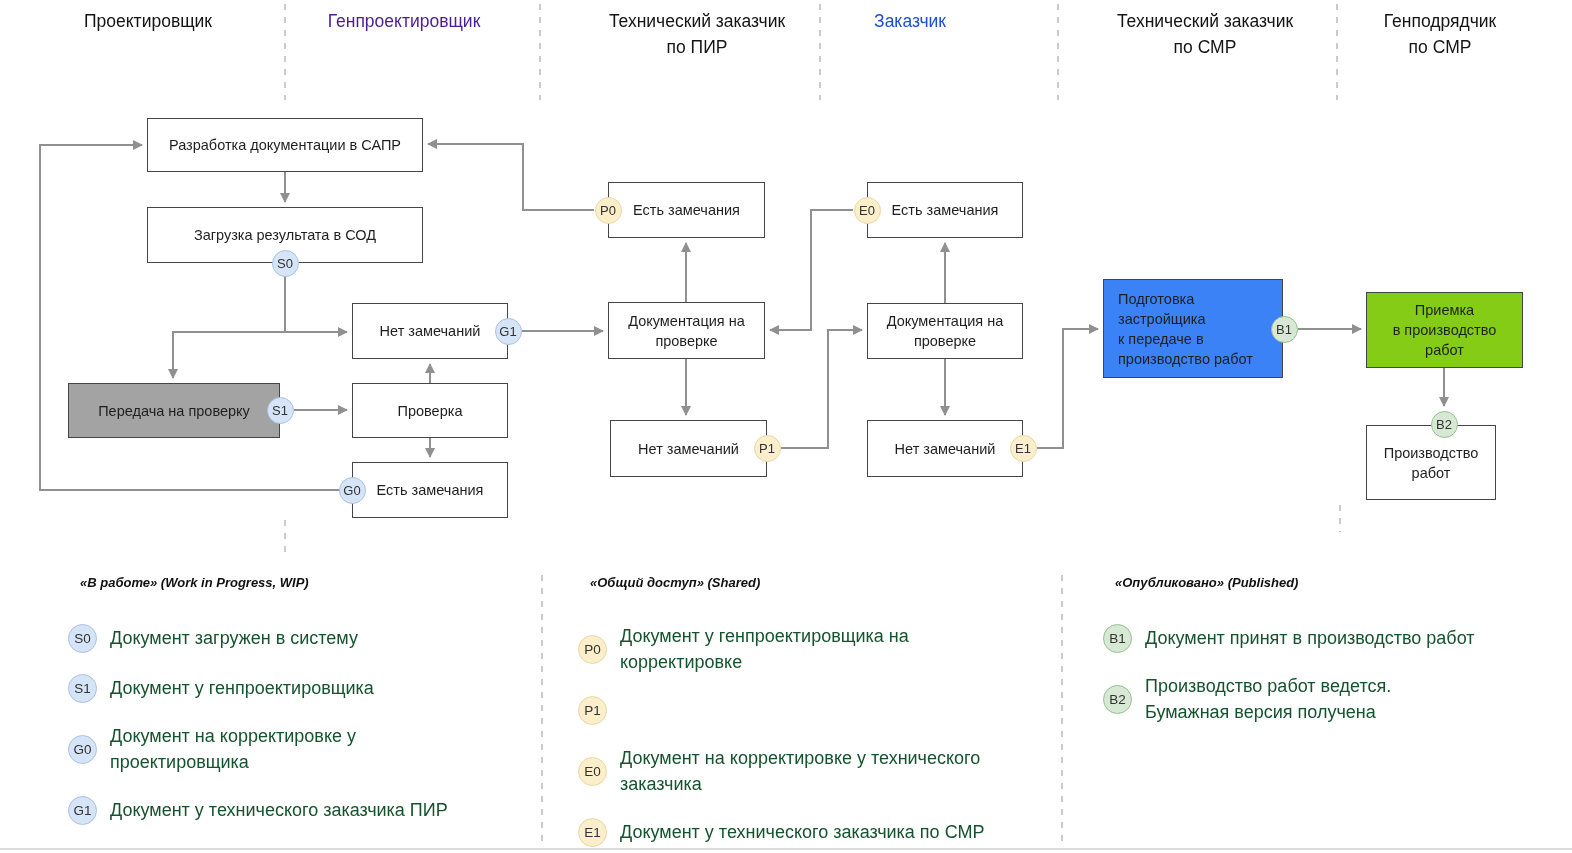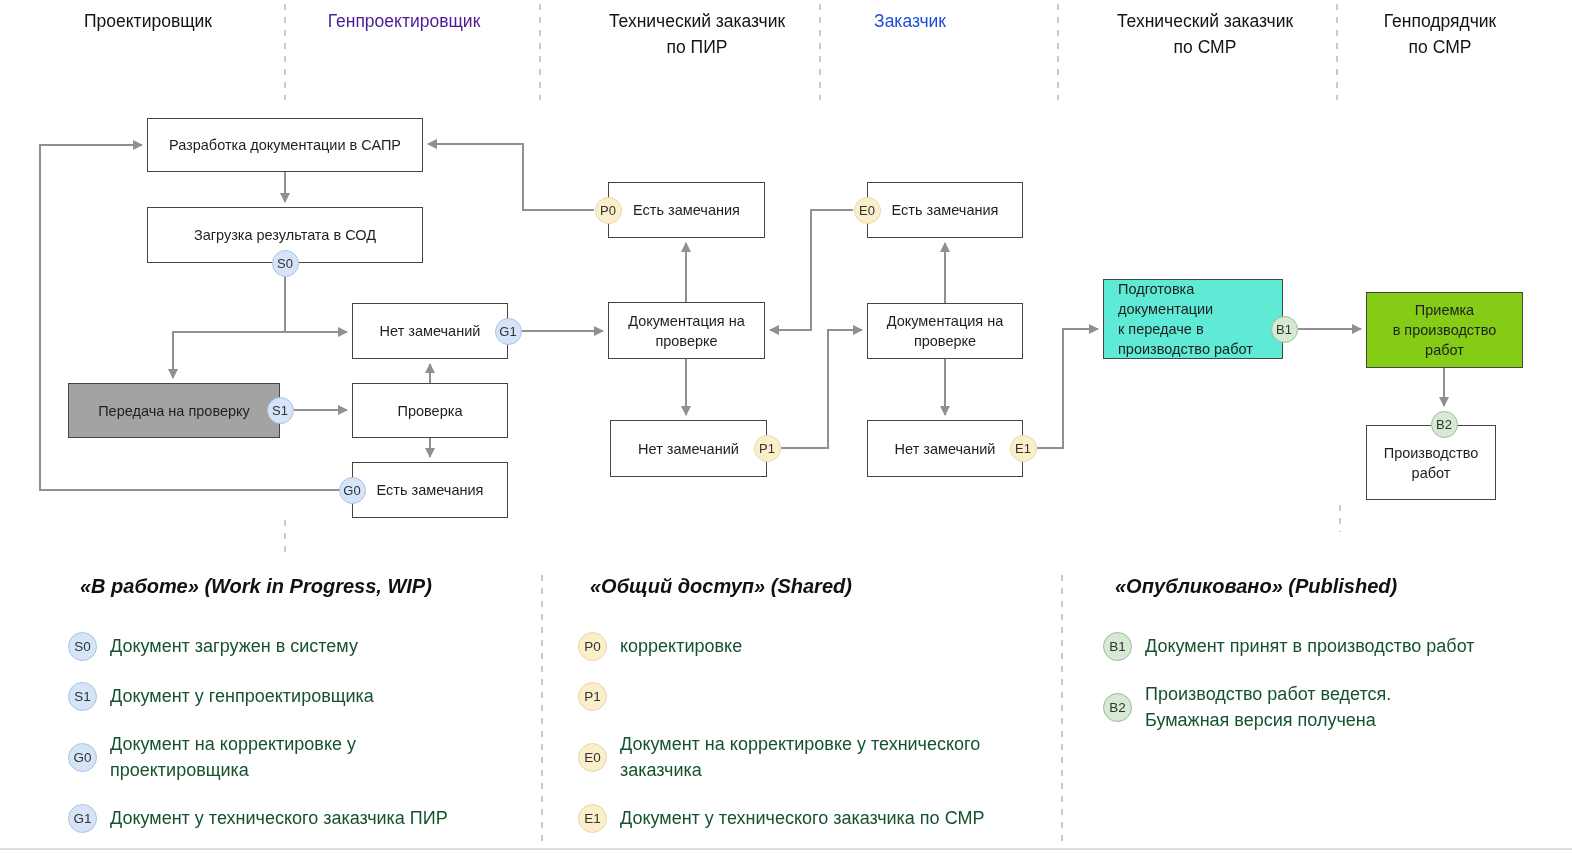--- a/index.html
+++ b/index.html
@@ -9,21 +9,21 @@
   .node{position:absolute;box-sizing:border-box;background:#ffffff;
     border:1.5px solid #454545;display:flex;flex-direction:column;
     justify-content:center;align-items:center;text-align:center;
     font-size:14.5px;line-height:1.38;color:#1f1f1f;z-index:2;}
   .node.align-left{align-items:flex-start;text-align:left;padding-left:14px;}
   .node-line{white-space:nowrap;}
   .badge{position:absolute;box-sizing:border-box;border-radius:50%;
     display:flex;align-items:center;justify-content:center;
     font-size:13px;color:#333333;z-index:3;border:1px solid;}
   .legend-section{position:absolute;width:480px;}
-  .legend-title{font-size:20px;font-weight:bold;font-style:italic;
+  .legend-title{font-size:13px;font-weight:bold;font-style:italic;
     color:#111111;margin:0 0 34px 12px;white-space:nowrap;}
   .legend-items{display:flex;flex-direction:column;gap:21px;}
   .legend-item{display:flex;align-items:center;gap:13px;}
   .legend-badge{position:static;flex:0 0 auto;width:29px;height:29px;
     border-radius:50%;box-sizing:border-box;display:flex;align-items:center;
     justify-content:center;font-size:13.5px;color:#333333;border:1px solid;}
   .legend-item-text{font-size:18px;line-height:1.42;color:#14532d;}
   .legend-line{white-space:nowrap;}
   svg{position:absolute;left:0;top:0;z-index:1;}
 </style>
@@ -126,23 +126,23 @@
     </div>
     <div class="badge" style="left: 853.5px; top: 196.5px; width: 27px; height: 27px; background: rgb(251, 238, 203); border-color: rgb(232, 215, 166); color: rgb(51, 51, 51);">E0</div>
     <div class="node" style="left: 867px; top: 303px; width: 156px; height: 56px; border-color: rgb(69, 69, 69); background: rgb(255, 255, 255); color: rgb(31, 31, 31);">
       <div class="node-line">Документация на</div>
       <div class="node-line">проверке</div>
     </div>
     <div class="node" style="left: 867px; top: 420px; width: 156px; height: 57px; border-color: rgb(69, 69, 69); background: rgb(255, 255, 255); color: rgb(31, 31, 31);">
       <div class="node-line">Нет замечаний</div>
     </div>
     <div class="badge" style="left: 1009.5px; top: 434.5px; width: 27px; height: 27px; background: rgb(251, 238, 203); border-color: rgb(232, 215, 166); color: rgb(51, 51, 51);">E1</div>
-    <div class="node align-left" style="left: 1103px; top: 279px; width: 180px; height: 80px; border-color: rgb(69, 69, 69); background: #5eead4; color: rgb(31, 31, 31);">
+    <div class="node align-left" style="left: 1103px; top: 279px; width: 180px; height: 99px; border-color: rgb(69, 69, 69); background: #3b82f6; color: rgb(31, 31, 31);">
       <div class="node-line">Подготовка</div>
-      <div class="node-line">документации</div>
+      <div class="node-line">застройщика</div>
       <div class="node-line">к передаче в</div>
       <div class="node-line">производство работ</div>
     </div>
     <div class="badge" style="left: 1270.5px; top: 315.5px; width: 27px; height: 27px; background: rgb(215, 233, 212); border-color: rgb(151, 191, 146); color: rgb(51, 51, 51);">B1</div>
     <div class="node" style="left: 1366px; top: 292px; width: 157px; height: 76px; border-color: rgb(69, 69, 69); background: #84cc16; color: rgb(31, 31, 31);">
       <div class="node-line">Приемка</div>
       <div class="node-line">в производство</div>
       <div class="node-line">работ</div>
     </div>
     <div class="node" style="left: 1366px; top: 425px; width: 130px; height: 75px; border-color: rgb(69, 69, 69); background: rgb(255, 255, 255); color: rgb(31, 31, 31);">
@@ -179,20 +179,21 @@
           </div>
         </div>
       </div>
     </div>
     <div class="legend-section" style="left: 578px; top: 575px;">
       <div class="legend-title">«Общий доступ» (Shared)</div>
       <div class="legend-items">
         <div class="legend-item">
           <div class="legend-badge" style="width: 29px; height: 29px; background: rgb(251, 238, 203); border-color: rgb(232, 215, 166); color: rgb(51, 51, 51);">P0</div>
           <div class="legend-item-text">
+            <div class="legend-line">Документ у генпроектировщика на</div>
             <div class="legend-line">корректировке</div>
           </div>
         </div>
         <div class="legend-item">
           <div class="legend-badge" style="width: 29px; height: 29px; background: rgb(251, 238, 203); border-color: rgb(232, 215, 166); color: rgb(51, 51, 51);">P1</div>
         </div>
         <div class="legend-item">
           <div class="legend-badge" style="width: 29px; height: 29px; background: rgb(251, 238, 203); border-color: rgb(232, 215, 166); color: rgb(51, 51, 51);">E0</div>
           <div class="legend-item-text">
             <div class="legend-line">Документ на корректировке у технического</div>

